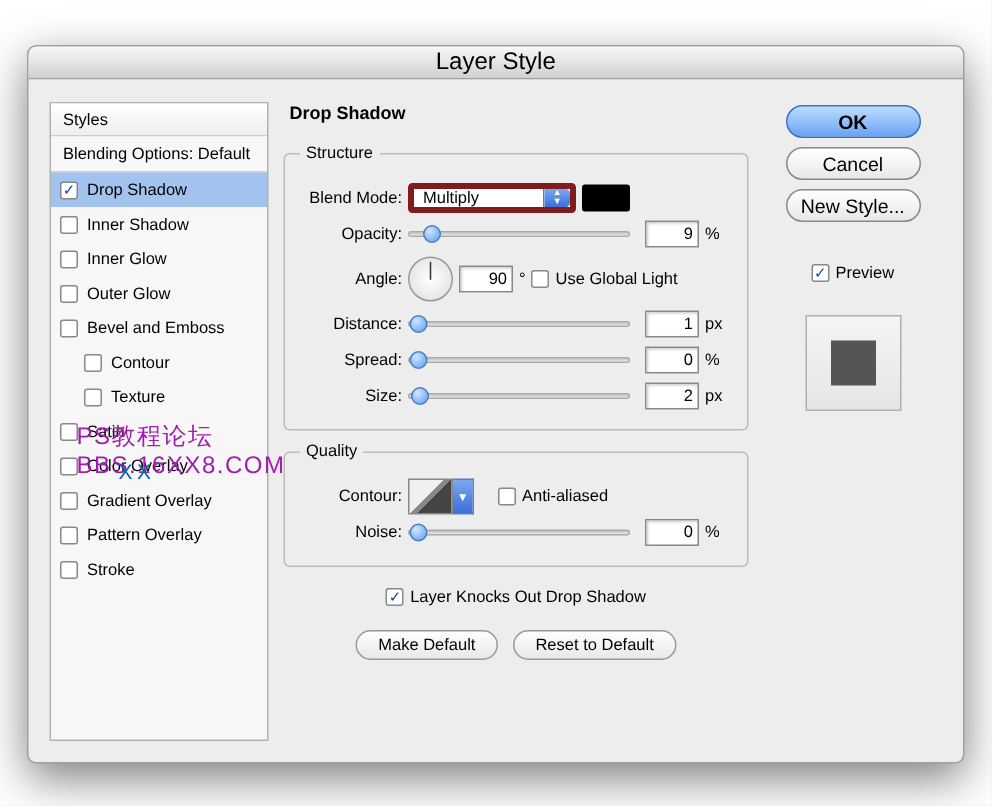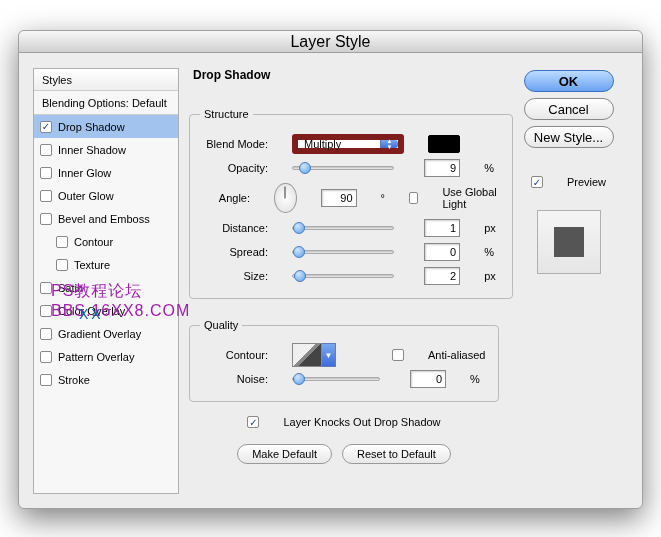--- a/index.html
+++ b/index.html
@@ -10,26 +10,26 @@
   .content { position: absolute; top: 23px; left: 0; right: 0; bottom: 0; padding: 14px; display: flex; gap: 10px; }
   .styles-col { width: 146px; border: 1px solid #b0b0b0; background: #f7f7f7; display: flex; flex-direction: column; }
   .styles-header { height: 22px; line-height: 22px; padding: 0 8px; background: linear-gradient(#fff,#eee); border-bottom: 1px solid #ccc; }
   .styles-bo { height: 24px; line-height: 24px; padding: 0 8px; border-bottom: 1px solid #ccc; background: #f7f7f7; }
   .styles-item { height: 23px; display: flex; align-items: center; padding: 0 6px; gap: 6px; cursor: pointer; }
   .styles-item.sub { padding-left: 22px; }
   .styles-item.selected { background: #a2c3ee; }
   .chk { width: 12px; height: 12px; border: 1px solid #888; border-radius: 2px; background: #fff; display: inline-flex; align-items: center; justify-content: center; font-size: 10px; color: #1040a0; }
   .chk.checked::after { content: "✓"; }
   .mid-col { width: 310px; display: flex; flex-direction: column; gap: 8px; }
-  fieldset { border: 1px solid #bbb; border-radius: 4px; padding: 12px 10px 10px 10px; margin-top: 12px; }
+  fieldset { border: 1px solid #bbb; border-radius: 4px; padding: 12px 10px 10px 10px; }
   legend { padding: 0 4px; font-size: 11px; }
   .group-title { font-size: 12px; font-weight: bold; margin-bottom: 6px; margin-left: 4px; }
-  .row { display: flex; align-items: center; height: 24px; gap: 24px; }
+  .row { display: flex; align-items: center; height: 24px; gap: 4px; }
   .row .lbl { width: 68px; text-align: right; }
-  .aqua-select { width: 112px; height: 20px; border: 6px solid #7f1d1d; border-radius: 3px; background: #fff; display: flex; align-items: center; padding: 0 6px; position: relative; }
+  .aqua-select { width: 112px; height: 20px; border: 4px solid #7f1d1d; border-radius: 3px; background: #fff; display: flex; align-items: center; padding: 0 6px; position: relative; }
   .aqua-select .caps { position: absolute; right: 0; top: 0; width: 18px; height: 100%; background: linear-gradient(#7aa8f0,#3d6ed8); border-left: 1px solid #5a7fbc; border-radius: 0 3px 3px 0; display: flex; flex-direction: column; align-items: center; justify-content: center; color: #fff; font-size: 6px; line-height: 6px; }
   .slider { flex: 1; height: 4px; background: linear-gradient(#bbb,#eee); border: 1px solid #aaa; border-radius: 2px; position: relative; margin-right: 6px; }
   .thumb { position: absolute; top: -5px; width: 12px; height: 12px; border-radius: 50%; background: radial-gradient(circle at 35% 30%, #cfe6ff, #5aa0ee); border: 1px solid #4a7bc0; }
   .num { width: 36px; height: 18px; border: 1px solid #888; background: #fff; text-align: right; padding: 0 3px; font-size: 11px; box-shadow: inset 1px 1px 2px rgba(0,0,0,0.2); }
   .swatch { width: 32px; height: 18px; background: #000; border: 1px solid #000; border-radius: 2px; }
   .angle { width: 30px; height: 30px; border-radius: 50%; border: 1px solid #999; background: radial-gradient(#fff,#ddd); position: relative; }
   .angle .needle { position: absolute; top: 50%; left: 50%; width: 12px; height: 1px; background: #333; transform-origin: left center; transform: rotate(-90deg); }
   .contour-sw { width: 30px; height: 24px; border: 1px solid #888; background: linear-gradient(135deg,#f0f0f0 0%,#f0f0f0 45%,#888 46%,#888 54%,#444 55%,#444 100%); position: relative; }
   .contour-caps { width: 14px; height: 24px; background: linear-gradient(#7aa8f0,#3d6ed8); border: 1px solid #5a7fbc; border-left: 0; display: flex; align-items:center; justify-content:center; color:#fff; font-size:8px; }
   .mac-btn { height: 20px; border: 1px solid #999; border-radius: 10px; background: linear-gradient(#fff,#e8e8e8); padding: 0 14px; font-size: 11px; cursor: pointer; }

